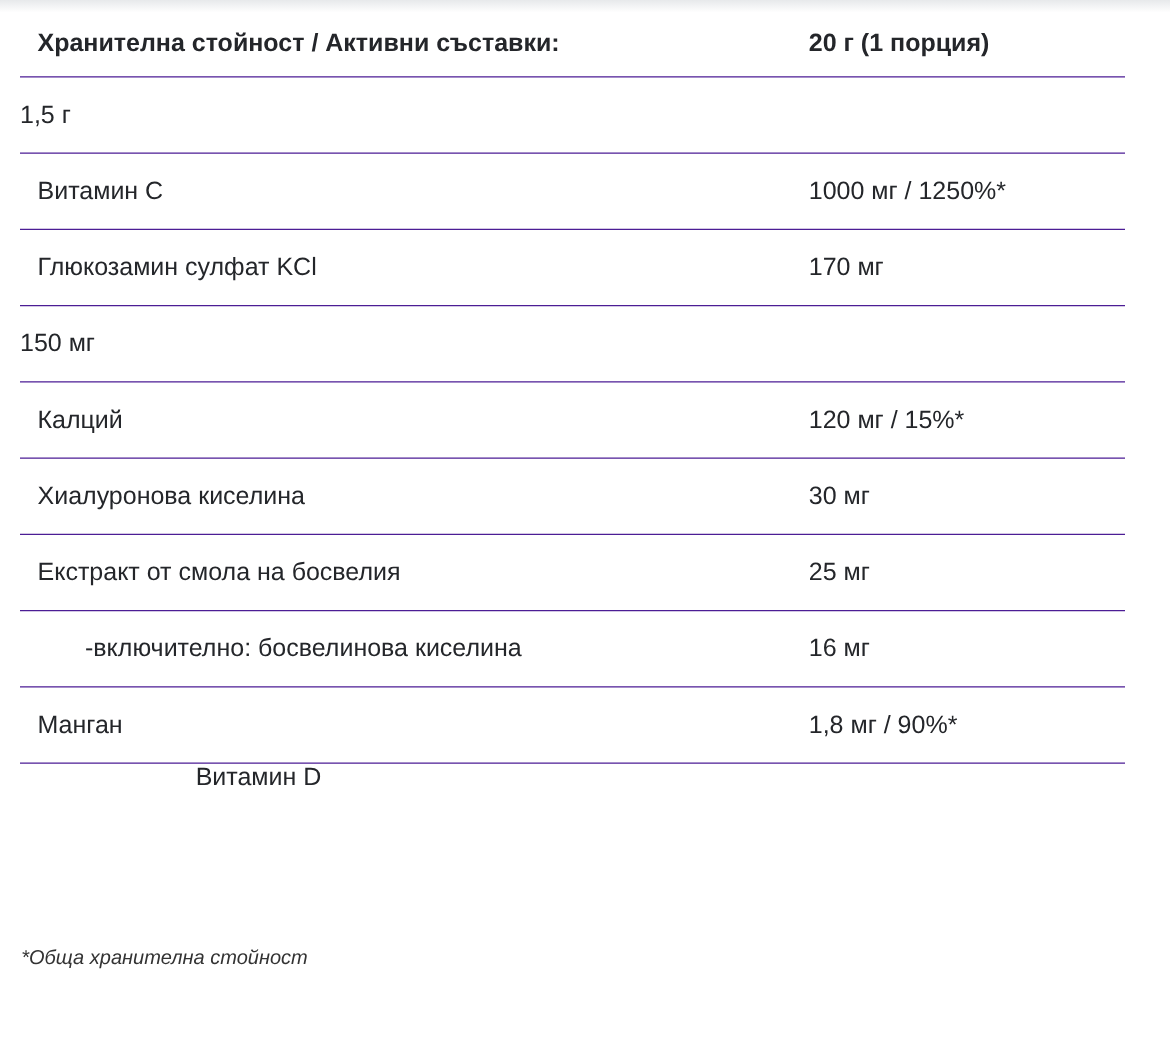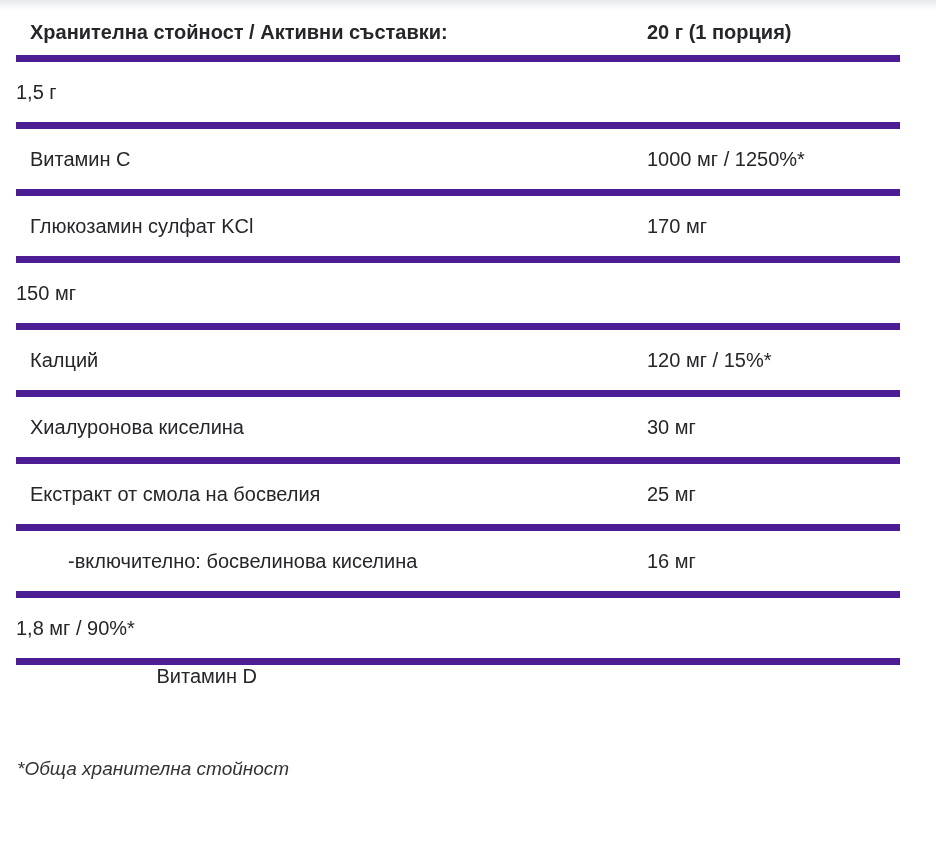--- a/index.html
+++ b/index.html
@@ -25,21 +25,21 @@
   .table {
     position: absolute;
     top: 0;
     left: 16px;
     width: 884px;
   }
   .row {
     display: flex;
     align-items: center;
     height: 60px;
-    border-bottom: 7px solid #4c1d95;
+    border-bottom: 1px solid #4c1d95;
     color: #24262a;
     font-size: 20px;
   }
   .row.header-row {
     height: 62px;
     padding-top: 10px;
     box-sizing: border-box;
     font-weight: bold;
   }
   .row .label {
@@ -57,21 +57,21 @@
     white-space: nowrap;
   }
   #rows .row:last-child {
     border-bottom: none;
     flex-direction: column;
   }
   .footnote {
     position: absolute;
     top: 758px;
     left: 17px;
-    font-size: 19px;
+    font-size: 16px;
     font-style: italic;
     color: #333333;
     white-space: nowrap;
   }
 </style>
 </head>
 <body>
 
 <div class="page">
   <div class="top-fade"></div>
@@ -106,20 +106,21 @@
   </div>
         <div class="row">
     <div class="label">Екстракт от смола на босвелия</div>
     <div class="value">25 мг</div>
   </div>
         <div class="row indent">
     <div class="label">-включително: босвелинова киселина</div>
     <div class="value">16 мг</div>
   </div>
         <div class="row">
+    <div class="label">Манган</div>
     <div class="value">1,8 мг / 90%*</div>
   </div>
         <div class="row">
     <div class="label">Витамин D</div>
     <div class="value">50 µg / 1000%*</div>
   </div>
       </div>
   </div>
 
   <div class="footnote">*Обща хранителна стойност</div>

